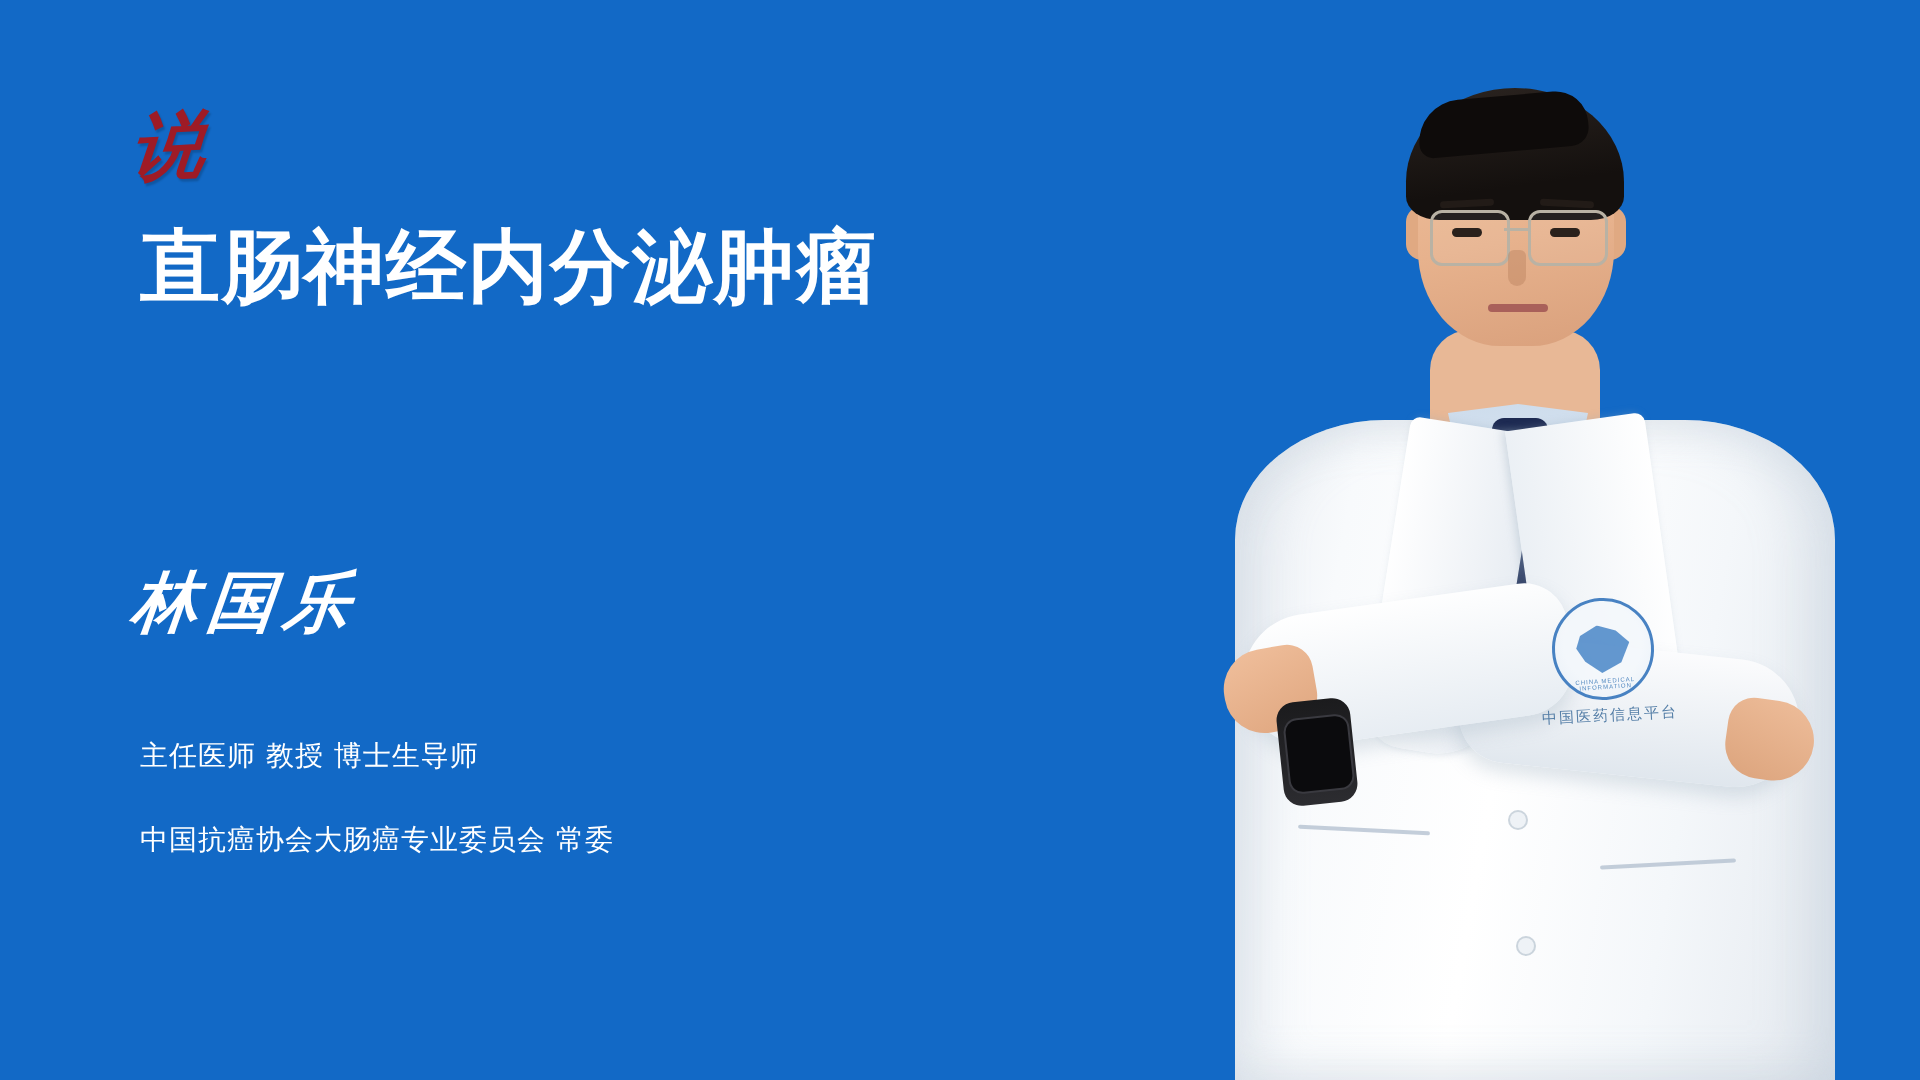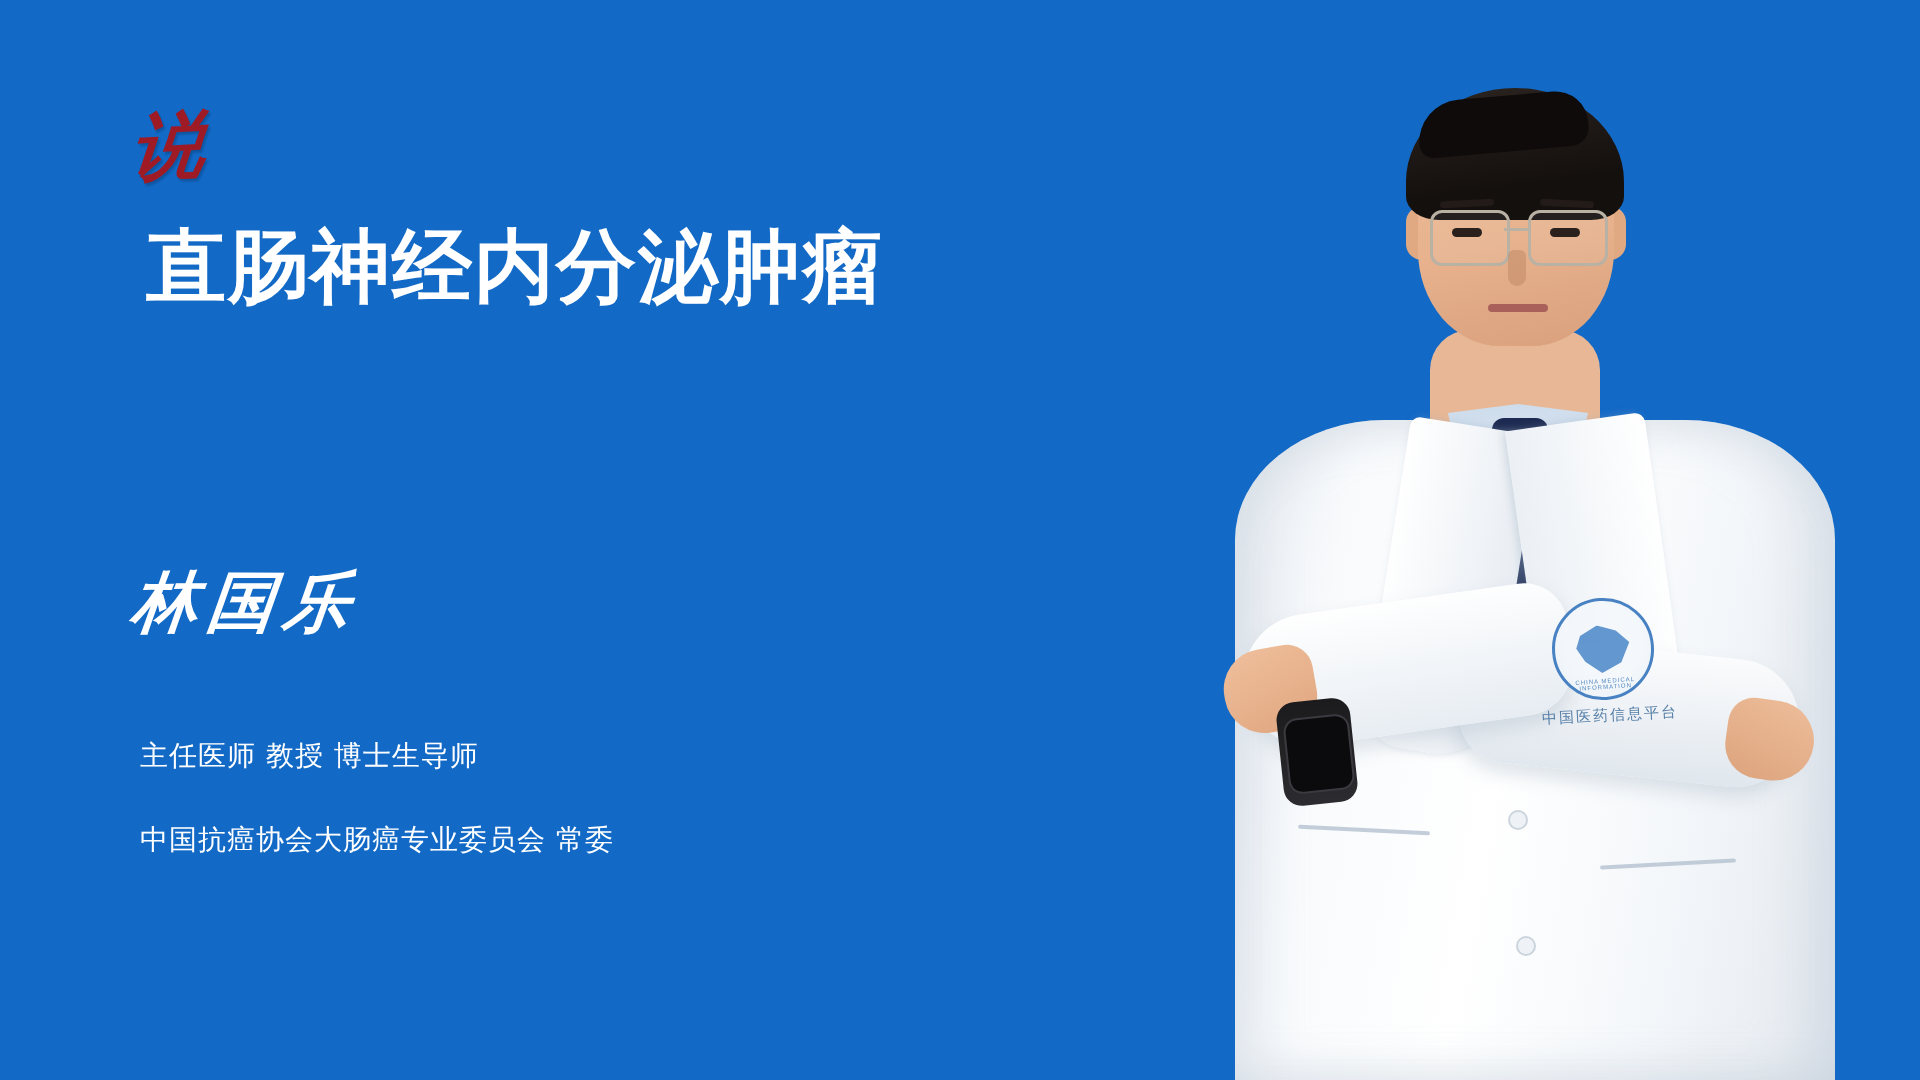--- a/index.html
+++ b/index.html
@@ -56,21 +56,20 @@
     width: 1000px;
   }
   #headline .hl-line {
     font-family: "DejaVu Sans", "Liberation Sans", sans-serif;
     font-size: 80px;
     font-weight: 700;
     line-height: 110px;
     color: #ffffff;
     letter-spacing: 2px;
     white-space: nowrap;
-    margin-left: 6px;
   }
 
   
   #doctor-name {
     position: absolute;
     left: 132px;
     top: 562px;
     font-family: "DejaVu Serif", "Liberation Serif", serif;
     font-size: 66px;
     font-weight: 700;

